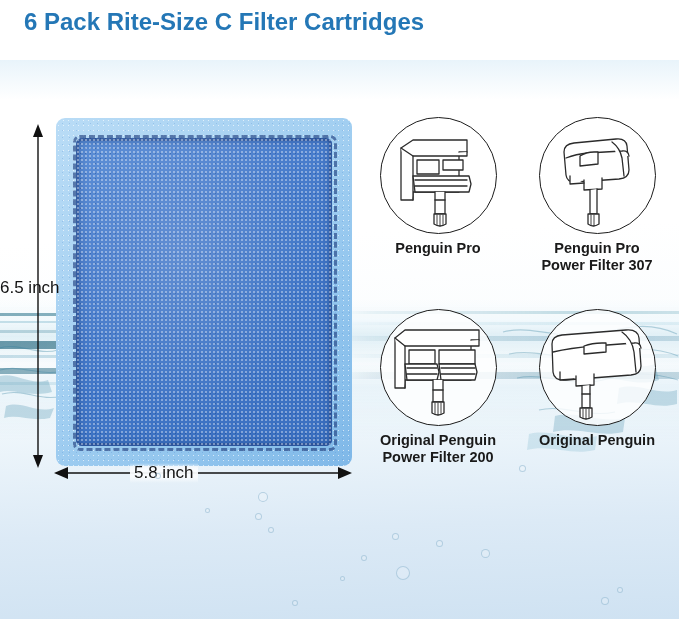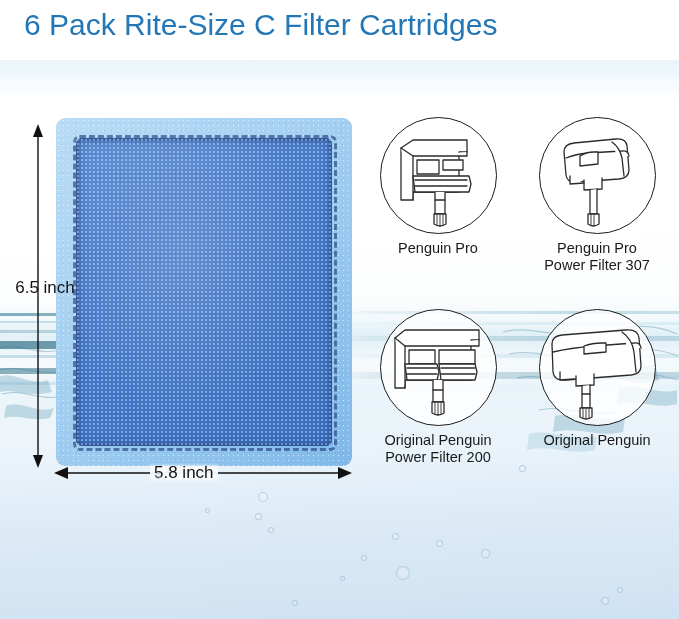--- a/index.html
+++ b/index.html
@@ -69,22 +69,22 @@
   }
   #water-top-haze {
     left: 0; top: 60px; width: 679px; height: 40px;
     background: linear-gradient(to bottom, rgba(225,240,249,0.75) 0%, rgba(255,255,255,0) 100%);
   }
 
   
   #title {
     position: absolute;
     left: 24px; top: 8px;
-    font-size: 30px;
-    font-weight: normal;
+    font-size: 24px;
+    font-weight: bold;
     color: #2477b6;
     letter-spacing: 0px;
     white-space: nowrap;
     text-shadow: 0 1px 0 rgba(255,255,255,0.5);
   }
 
   
   #cartridge {
     position: absolute;
     left: 56px; top: 118px;
@@ -160,34 +160,33 @@
   }
   #dim-horizontal {
     position: absolute;
     left: 54px; top: 464px;
     width: 298px; height: 18px;
   }
   #label-height {
     position: absolute;
     left: 0px; top: 278px;
     width: 90px;
-    text-align: center;
+    text-align: left;
     font-size: 17px;
     color: #121212;
     white-space: nowrap;
   }
   #label-width {
     position: absolute;
     left: 130px; top: 463px;
     font-size: 17px;
     color: #121212;
     white-space: nowrap;
     background: linear-gradient(to bottom, rgba(252,253,255,0.0), rgba(250,252,254,0.95) 30%, rgba(250,252,254,0.95) 70%, rgba(252,253,255,0.0));
     padding: 0 4px;
-    margin-left: 20px;
   }
 
   
   .callout { position: absolute; width: 138px; }
   .callout-circle {
     position: relative;
     width: 115px; height: 115px;
     margin: 0 auto;
     border: 1.6px solid #1c1c1c;
     border-radius: 50%;
@@ -195,20 +194,21 @@
     overflow: hidden;
   }
   .callout-circle svg { position: absolute; left: 0; top: 0; }
   .callout-label {
     margin-top: 6px;
     text-align: center;
     font-size: 14.5px;
     line-height: 16.5px;
     color: #1a1a1a;
     white-space: nowrap;
+    font-weight: bold;
   }
   #callout-0 { left: 369px; top: 117px; }
   #callout-1 { left: 528px; top: 117px; }
   #callout-2 { left: 369px; top: 309px; }
   #callout-3 { left: 528px; top: 309px; }
 
   
   .bubble {
     position: absolute;
     border-radius: 50%;

